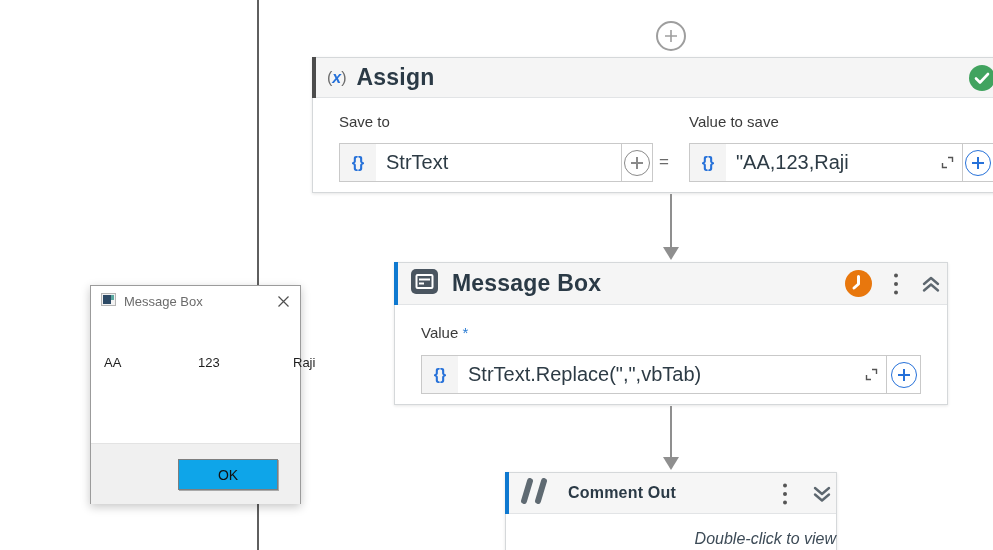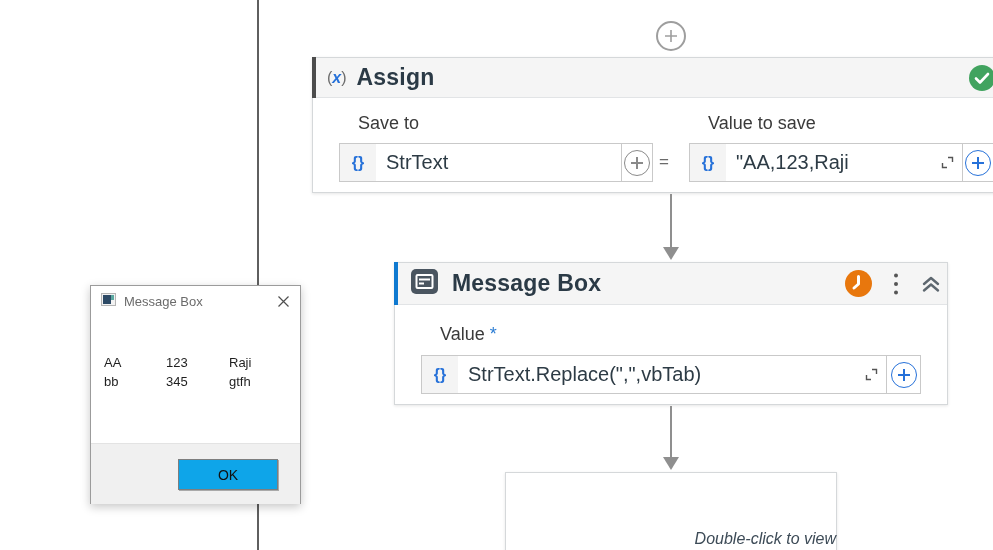--- a/index.html
+++ b/index.html
@@ -38,21 +38,21 @@
   .card-title { font-size:23px; font-weight:700; color:#2b3a46; letter-spacing:.2px; }
 
   #assign-card { left:312px; top:57px; width:706px; height:136px; }
   #msgbox-card { left:394px; top:262px; width:554px; height:143px; }
   #comment-card { left:505px; top:472px; width:332px; height:110px; }
   #comment-card .card-header { height:41px; background:#f6f6f6; }
 
   .fx-icon { font-size:16px; color:#6d6d6d; margin:0 10px 0 14px; white-space:nowrap; }
   .fx-icon .fx-x { color:#2671d9; font-style:italic; font-weight:700; }
 
-  .field-label { font-size:18px; color:#3a3a3a;margin-left:19px; }
+  .field-label { font-size:15px; color:#3a3a3a; }
   .req { color:#2b7cd3; }
 
   
   .expr-group { position:absolute; display:flex; height:39px;
                 border:1px solid #c9c9c9; background:#fff; }
   .expr-chip { width:36px; display:flex; align-items:center; justify-content:center;
                background:#f4f4f4; color:#2671d9; font-size:16px; font-weight:700; }
   .expr-text { flex:1; display:flex; align-items:center; padding-left:10px;
                font-size:20px; color:#2d3b45; white-space:nowrap; overflow:hidden; }
   .expand-btn { width:30px; display:flex; align-items:center; justify-content:center; cursor:pointer; }
@@ -81,21 +81,21 @@
                        font-size:16px; font-style:italic; color:#3d4b57; }
 
   
   #dialog { position:absolute; left:90px; top:285px; width:211px; height:219px;
             background:#ffffff; border:1px solid #9b9b9b;
             box-shadow:0 3px 9px rgba(0,0,0,.22); z-index:10; }
   .dlg-titlebar { position:relative; height:30px; display:flex; align-items:center; background:#fff; }
   .dlg-title { font-size:13px; color:#6b6b6b; margin-left:8px; }
   .dlg-close { position:absolute; right:10px; top:8px; cursor:pointer; }
   .dlg-rows { position:absolute; left:13px; top:67px; font-size:13px; color:#1f1f1f; }
-  .dlg-row { display:flex; height:19px; line-height:19px; }
+  .dlg-row { display:flex; height:19px; line-height:19px;gap:32px; }
   .dlg-row span:nth-child(1) { width:62px; }
   .dlg-row span:nth-child(2) { width:63px; }
   .dlg-footer { position:absolute; left:0; top:157px; width:100%; height:61px;
                 background:#f0f0f0; border-top:1px solid #e3e3e3; }
   .dlg-ok { position:absolute; left:87px; top:15px; width:100px; height:31px;
             background:#0ea5e9; border:1px solid #7e7e7e;
             box-shadow:1px 1px 0 #a9a9a9; font-size:14px; color:#111;
             font-family:"Liberation Sans", sans-serif; cursor:pointer; }
   .dlg-win-icon { margin-left:10px; }
 </style>
@@ -207,20 +207,43 @@
           <span class="plus-glyph blue"></span>
         </span>
       </div>
     </div>
   </div>
 
   <div class="arrow" id="arrow2-line"></div>
   <div class="arrow-head" id="arrow2-head"></div>
 
   <div class="card" id="comment-card">
+    <div class="card-header">
+      <div class="accent blue"></div>
+      <span id="comment-slashes">
+        <svg width="30" height="26" viewBox="0 0 30 26">
+          <path d="M10 3 L4 23" stroke="#5f6a72" stroke-width="6" stroke-linecap="round"></path>
+          <path d="M24 3 L18 23" stroke="#5f6a72" stroke-width="6" stroke-linecap="round"></path>
+        </svg>
+      </span>
+      <span class="card-title" style="font-size:16px;">Comment Out</span>
+      <span class="kebab" style="left:277px;top:10px;">
+        <svg width="4" height="22" viewBox="0 0 4 22">
+          <circle cx="2" cy="2.5" r="2" fill="#555"></circle>
+            <circle cx="2" cy="11" r="2" fill="#555"></circle>
+            <circle cx="2" cy="19.5" r="2" fill="#555"></circle>
+        </svg>
+      </span>
+      <span class="chevrons" style="left:306px;top:12px;">
+        <svg width="20" height="18" viewBox="0 0 20 18">
+          <path d="M3 3 L10 9 L17 3" stroke="#5d676f" stroke-width="2.4" fill="none" stroke-linecap="round" stroke-linejoin="round"></path>
+          <path d="M3 9.5 L10 15.5 L17 9.5" stroke="#5d676f" stroke-width="2.4" fill="none" stroke-linecap="round" stroke-linejoin="round"></path>
+        </svg>
+      </span>
+    </div>
     <div class="comment-body-text">Double-click to view</div>
   </div>
 
   <div id="dialog">
     <div class="dlg-titlebar">
       <span class="dlg-win-icon">
         <svg width="15" height="13" viewBox="0 0 15 13">
           <rect x="0.5" y="0.5" width="14" height="12" fill="#f2f2f2" stroke="#b4b4b4"></rect>
           <rect x="2" y="2" width="8" height="9" fill="#2d4a66"></rect>
           <rect x="10" y="2" width="3" height="5" fill="#5ba8a0"></rect>
@@ -233,25 +256,20 @@
         </svg>
       </span>
     </div>
 
     <div class="dlg-rows">
       <div class="dlg-row">
         <span>AA</span>
           <span>123</span>
           <span>Raji</span>
       </div>
-      <div class="dlg-row">
-        <span>bb</span>
-          <span>345</span>
-          <span>gtfh</span>
-      </div>
     </div>
 
     <div class="dlg-footer">
       <button class="dlg-ok">OK</button>
     </div>
   </div>
 
 </div>
 
 </body></html>

